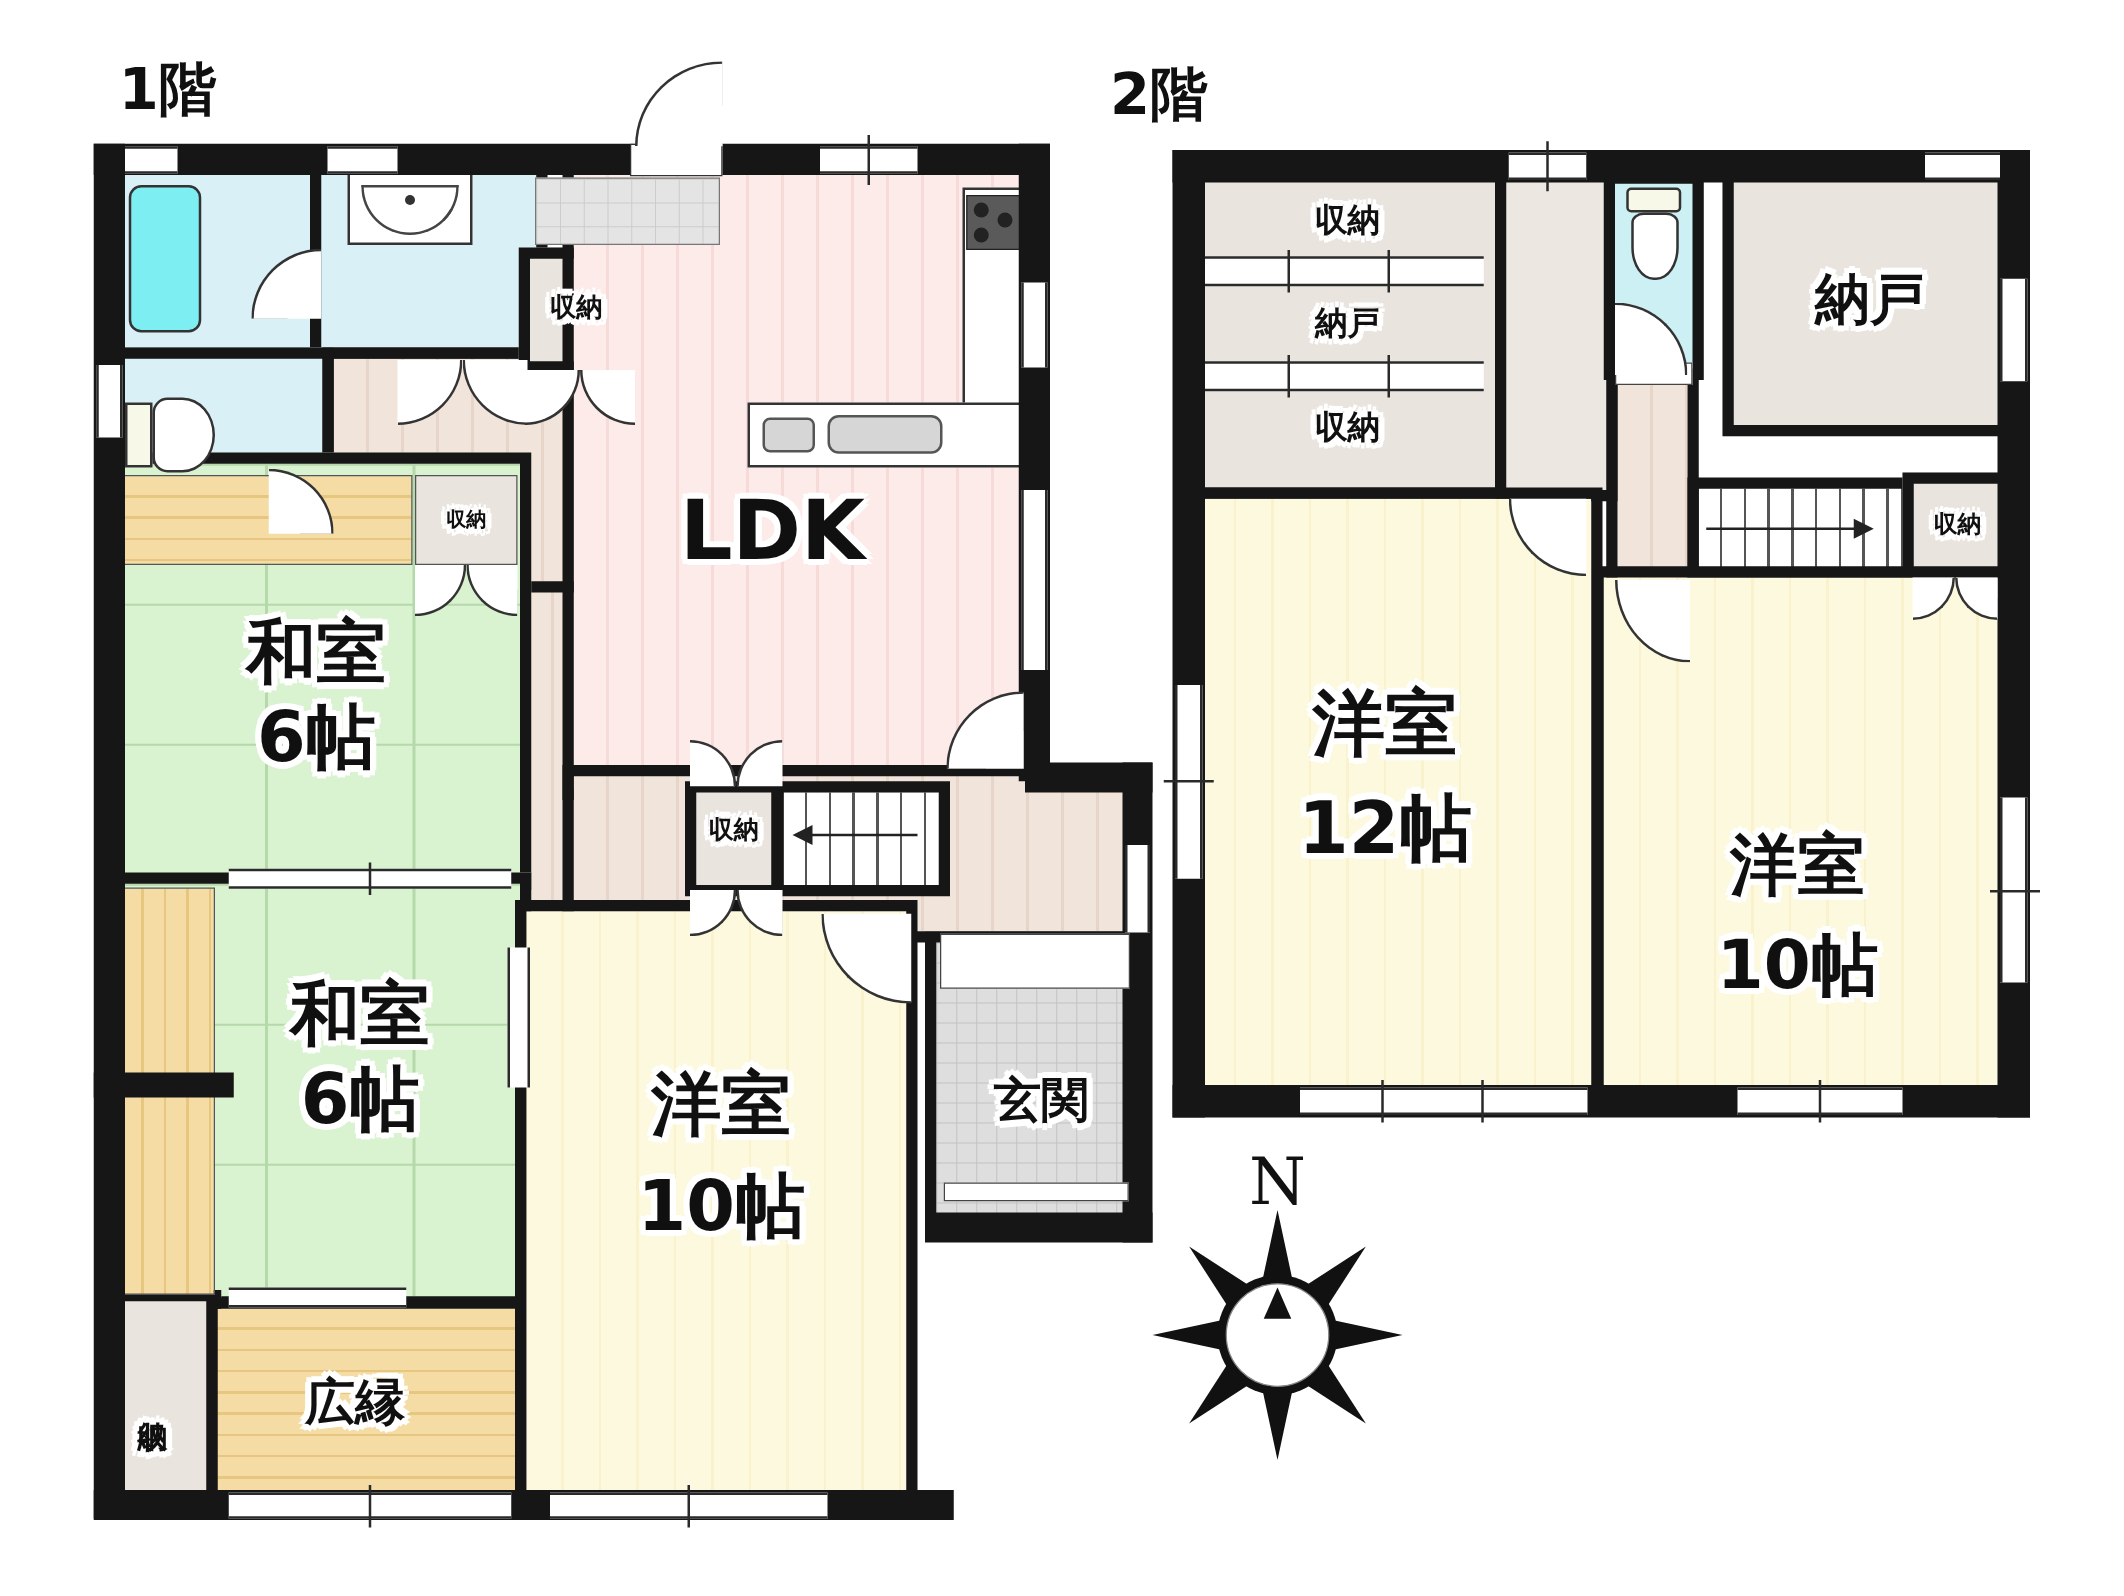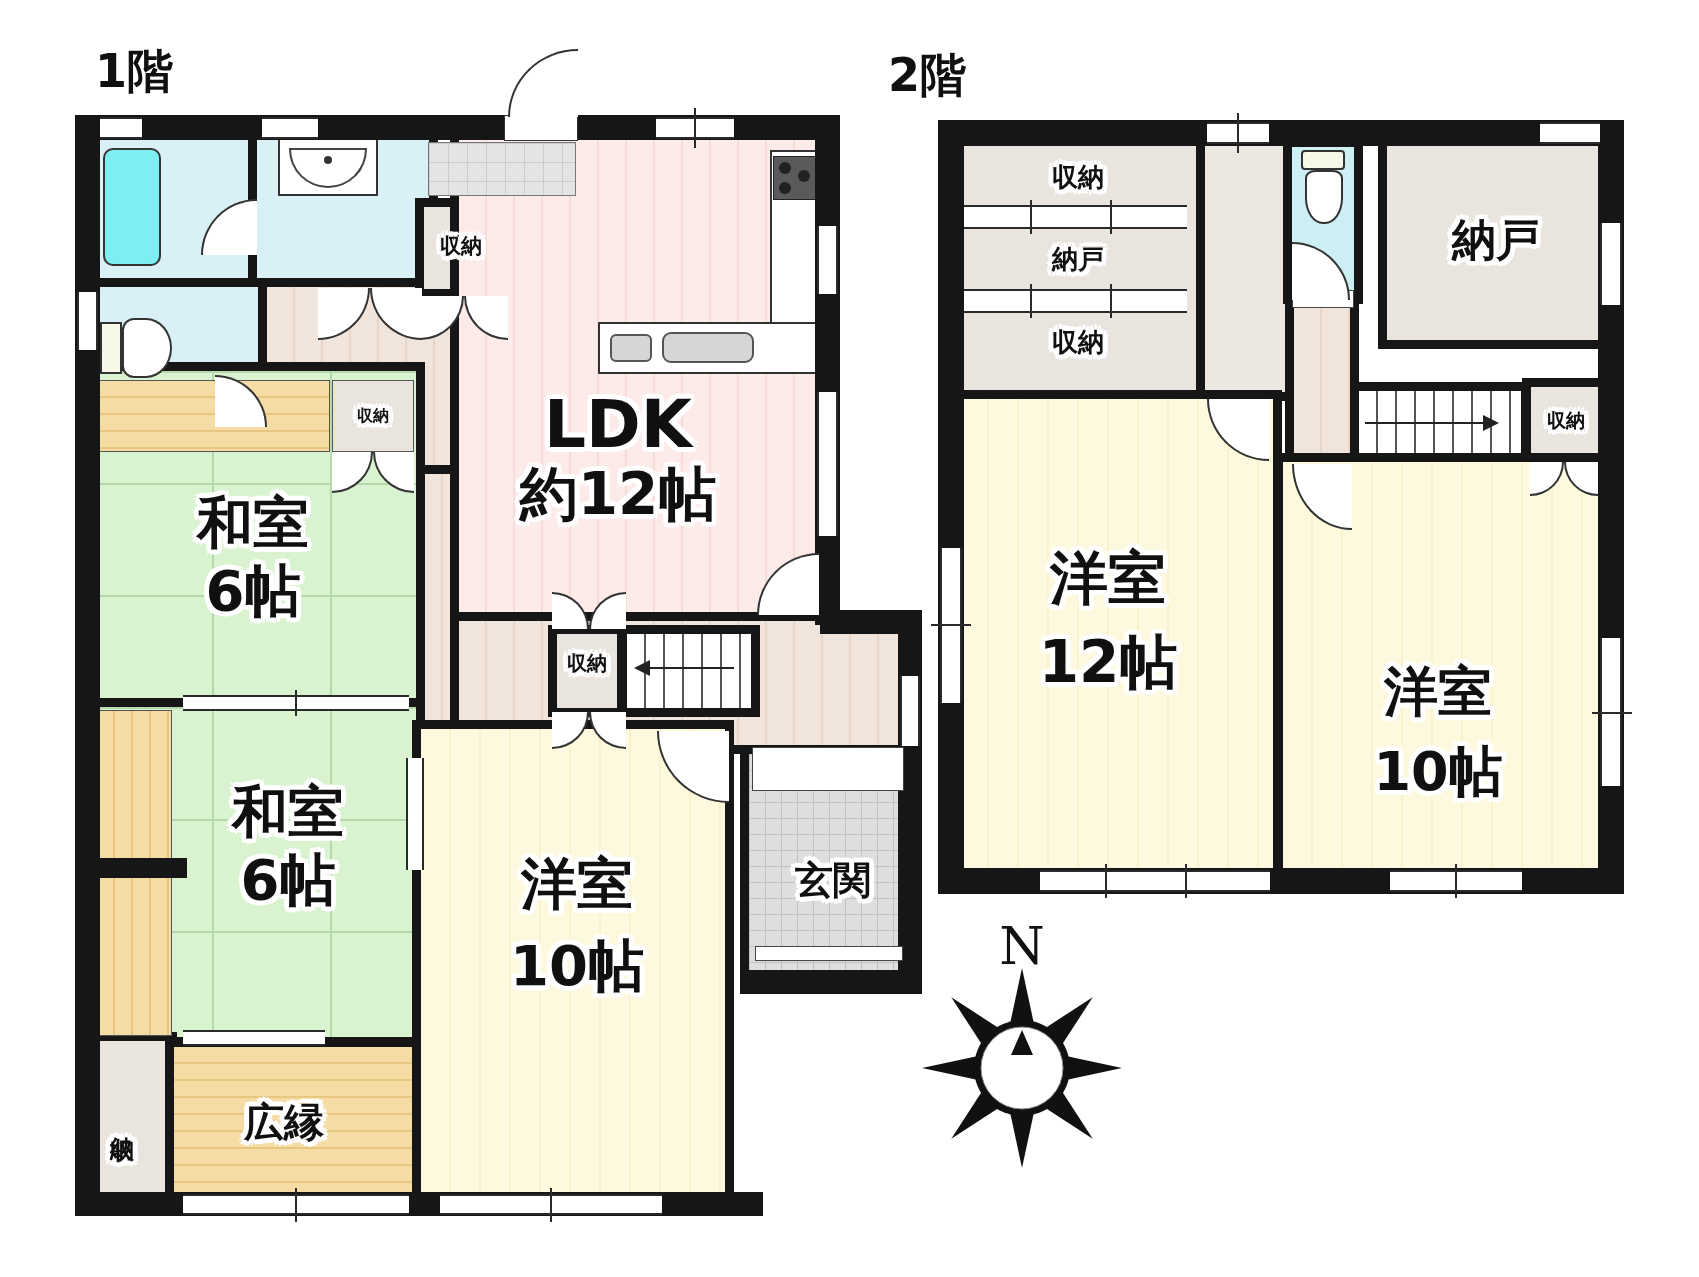--- a/index.html
+++ b/index.html
@@ -127,21 +127,20 @@
   <div class="qtl" style="left:589px;top:592px;width:37px;height:37px;"></div>
   <div class="qbr" style="left:552px;top:712px;width:37px;height:37px;"></div>
   <div class="qbl" style="left:589px;top:712px;width:37px;height:37px;"></div>
   <div class="qbr" style="left:332px;top:452px;width:41px;height:41px;"></div>
   <div class="qbl" style="left:373px;top:452px;width:41px;height:41px;"></div>
 
   <div class="abs" style="left:648px;top:667px;width:86px;height:2px;background:#222;"></div>
   <div class="abs" style="left:634px;top:660px;width:0;height:0;border-top:8px solid transparent;border-bottom:8px solid transparent;border-right:16px solid #222;"></div>
 
   <div class="lbl" style="left:618px;top:425px;font-size:66px;">LDK</div>
-  <div class="lbl" style="left:618px;top:494px;font-size:58px;">約12帖</div>
   <div class="lbl" style="left:253px;top:523px;font-size:56px;">和室</div>
   <div class="lbl" style="left:253px;top:591px;font-size:56px;">6帖</div>
   <div class="lbl" style="left:288px;top:812px;font-size:56px;">和室</div>
   <div class="lbl" style="left:288px;top:880px;font-size:56px;">6帖</div>
   <div class="lbl" style="left:577px;top:884px;font-size:56px;">洋室</div>
   <div class="lbl" style="left:577px;top:966px;font-size:56px;">10帖</div>
   <div class="lbl" style="left:833px;top:880px;font-size:38px;">玄関</div>
   <div class="lbl" style="left:284px;top:1122px;font-size:40px;">広縁</div>
   <div class="lbl" style="left:461px;top:246px;font-size:21px;">収納</div>
   <div class="lbl" style="left:373px;top:416px;font-size:16px;">収納</div>

